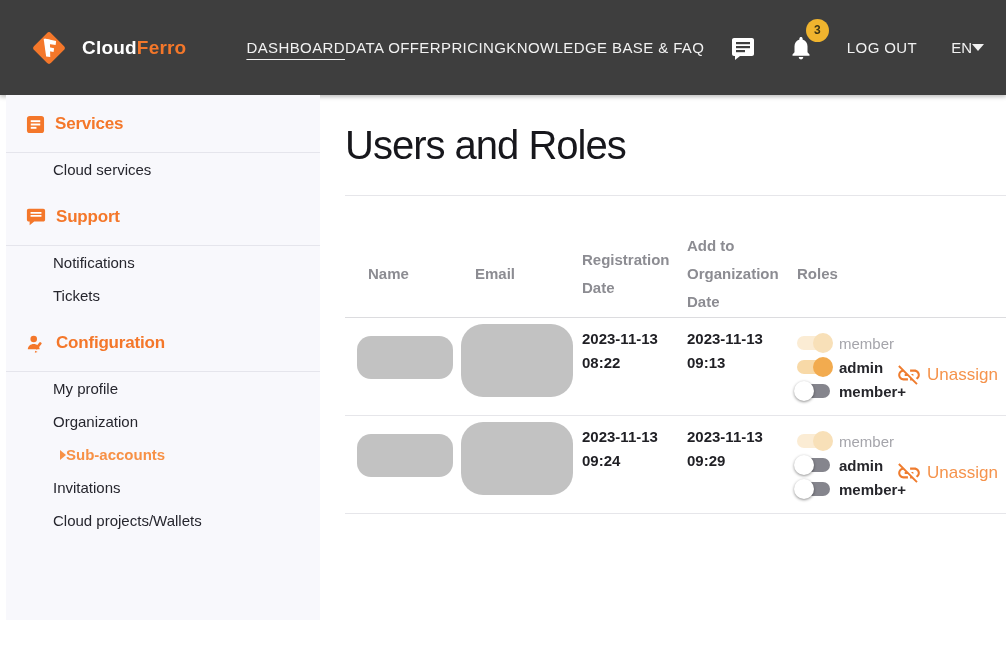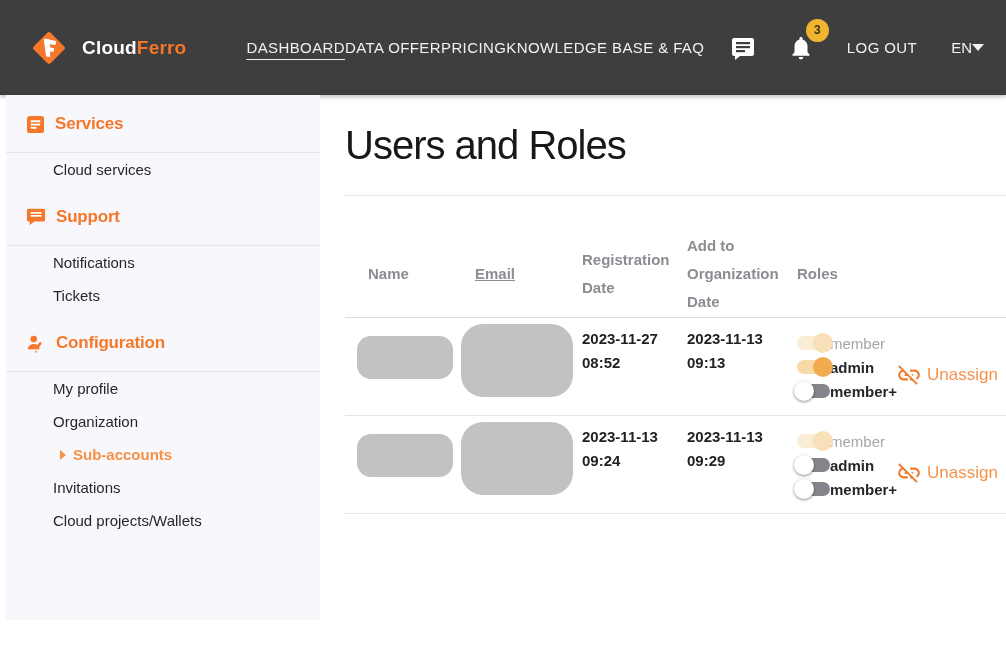--- a/index.html
+++ b/index.html
@@ -31,45 +31,45 @@
 
   
   .sidebar { width:314px; margin-left:6px; height:525px; background:#f8f8fc;
              padding-top:12px; flex-shrink:0; }
   .section { margin-bottom:14px; }
   .section-header { display:flex; align-items:center; gap:10px;
                     padding:7px 0 18px 20px; border-bottom:1px solid #e5e5ec; }
   .section-title { color:#f4772a; font-size:17px; font-weight:700; letter-spacing:-.2px; }
   .side-item { padding:8px 0 8px 47px; font-size:15px; color:#26262e; cursor:pointer; }
   .side-item.active { color:#f79146; font-weight:700; padding-left:54px;
-                      display:flex; align-items:center; gap:7px; }
+                      display:flex; align-items:center; }
   .chev { width:0; height:0; border-top:5px solid transparent; border-bottom:5px solid transparent;
           border-left:6px solid #f79146; }
 
   
   .main { flex:1; padding:28px 6px 0 25px; }
   .page-title { font-size:40px; font-weight:400; color:#17171c; letter-spacing:-1px; }
   .title-divider { border-bottom:1px solid #e6e6ea; margin-top:27px; }
 
   .tbl-header, .tbl-row { display:grid;
       grid-template-columns:115px 113px 105px 110px 108px 1fr; }
   .tbl-header { padding-top:34px; min-height:122px; align-items:center;
                 border-bottom:1px solid #dcdcdf; }
   .th { color:#8c8c92; font-size:15px; font-weight:700; line-height:28px; }
-  .th.c1 { padding-left:23px; } .th.c2 { padding-left:15px;text-decoration:underline; }
+  .th.c1 { padding-left:23px; } .th.c2 { padding-left:15px; }
   .th.c3 { padding-left:9px; }  .th.c4 { padding-left:9px; width:119px; }
   .th.c5 { padding-left:9px; }
 
   .tbl-row { height:98px; border-bottom:1px solid #e6e6ea; }
   .ph-name { margin:18px 0 0 12px; width:96px; height:43px; border-radius:14px; background:#c2c2c2; }
   .ph-email { margin:6px 0 0 1px; width:112px; height:73px; border-radius:22px; background:#c2c2c2; }
   .cell-date { padding:9px 0 0 9px; font-size:15px; font-weight:700; color:#1f1f24;
                line-height:24px; width:105px; }
   .cell-roles { padding:15px 0 0 9px; display:flex; flex-direction:column; gap:4px; }
-  .role-row { display:flex; align-items:center; height:20px; }
+  .role-row { display:flex; align-items:center; gap:9px; height:20px; }
   .sw { position:relative; width:33px; height:14px; border-radius:7px; flex-shrink:0; }
   .sw .knob { position:absolute; top:-3px; width:20px; height:20px; border-radius:50%; }
   .sw.on { background:#f8d9a7; }      .sw.on .knob { right:-3px; background:#f2ab4f; }
   .sw.on-dis { background:#fbecd4; }  .sw.on-dis .knob { right:-3px; background:#f8e0b8; }
   .sw.off { background:#85858d; }     .sw.off .knob { left:-3px; background:#fff;
             box-shadow:0 1px 3px rgba(0,0,0,.45); }
   .role-label { font-size:15px; font-weight:700; color:#26262b; }
   .role-label.on-dis { color:#a5a5ab; font-weight:400; }
   .cell-action { padding:16px 14px 0 0; display:flex; flex-direction:row;
                  align-items:center; gap:5px; cursor:pointer; }
@@ -185,21 +185,21 @@
       <div class="th"></div>
     </div>
 
     <div class="tbl-row">
       <div>
           <div class="ph-name"></div>
         </div>
       <div>
           <div class="ph-email"></div>
         </div>
-      <div class="cell-date">2023-11-27 08:52</div>
+      <div class="cell-date">2023-11-13 08:22</div>
       <div class="cell-date">2023-11-13 09:13</div>
       <div class="cell-roles">
         <div class="role-row">
           <div class="sw on-dis">
               <div class="knob"></div>
             </div>
           <span class="role-label on-dis">member</span>
         </div>
         <div class="role-row">
           <div class="sw on">

